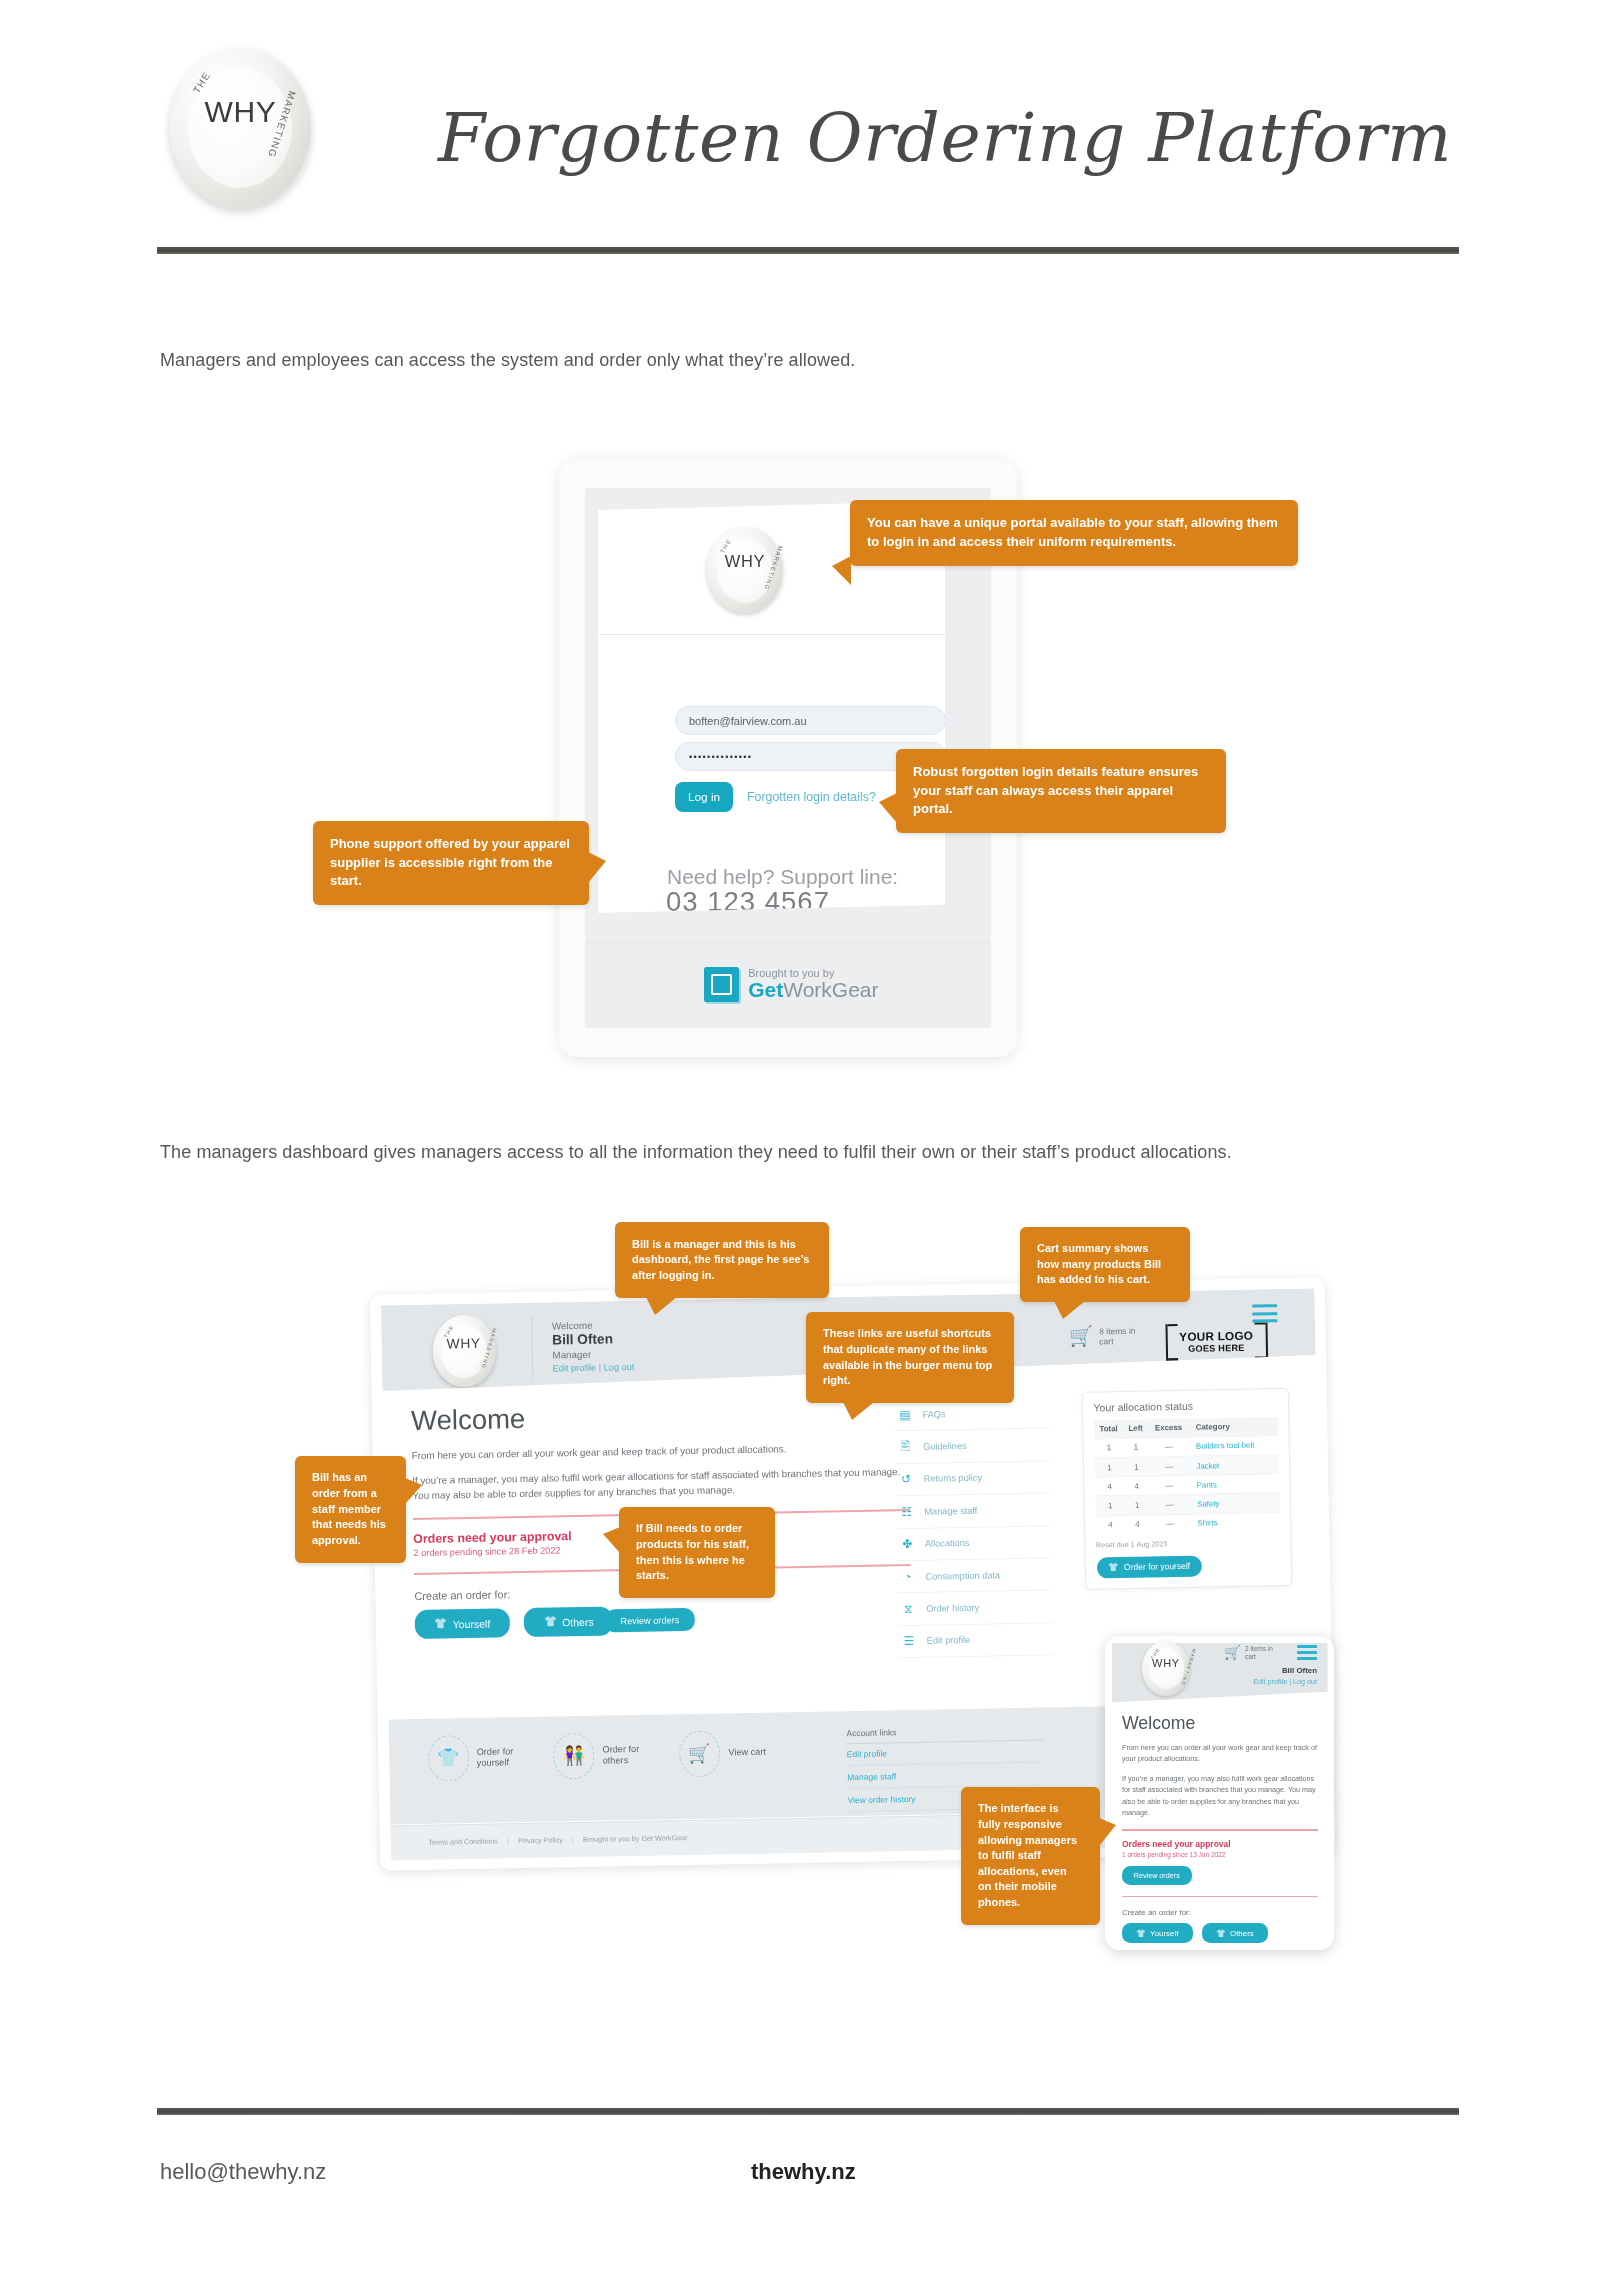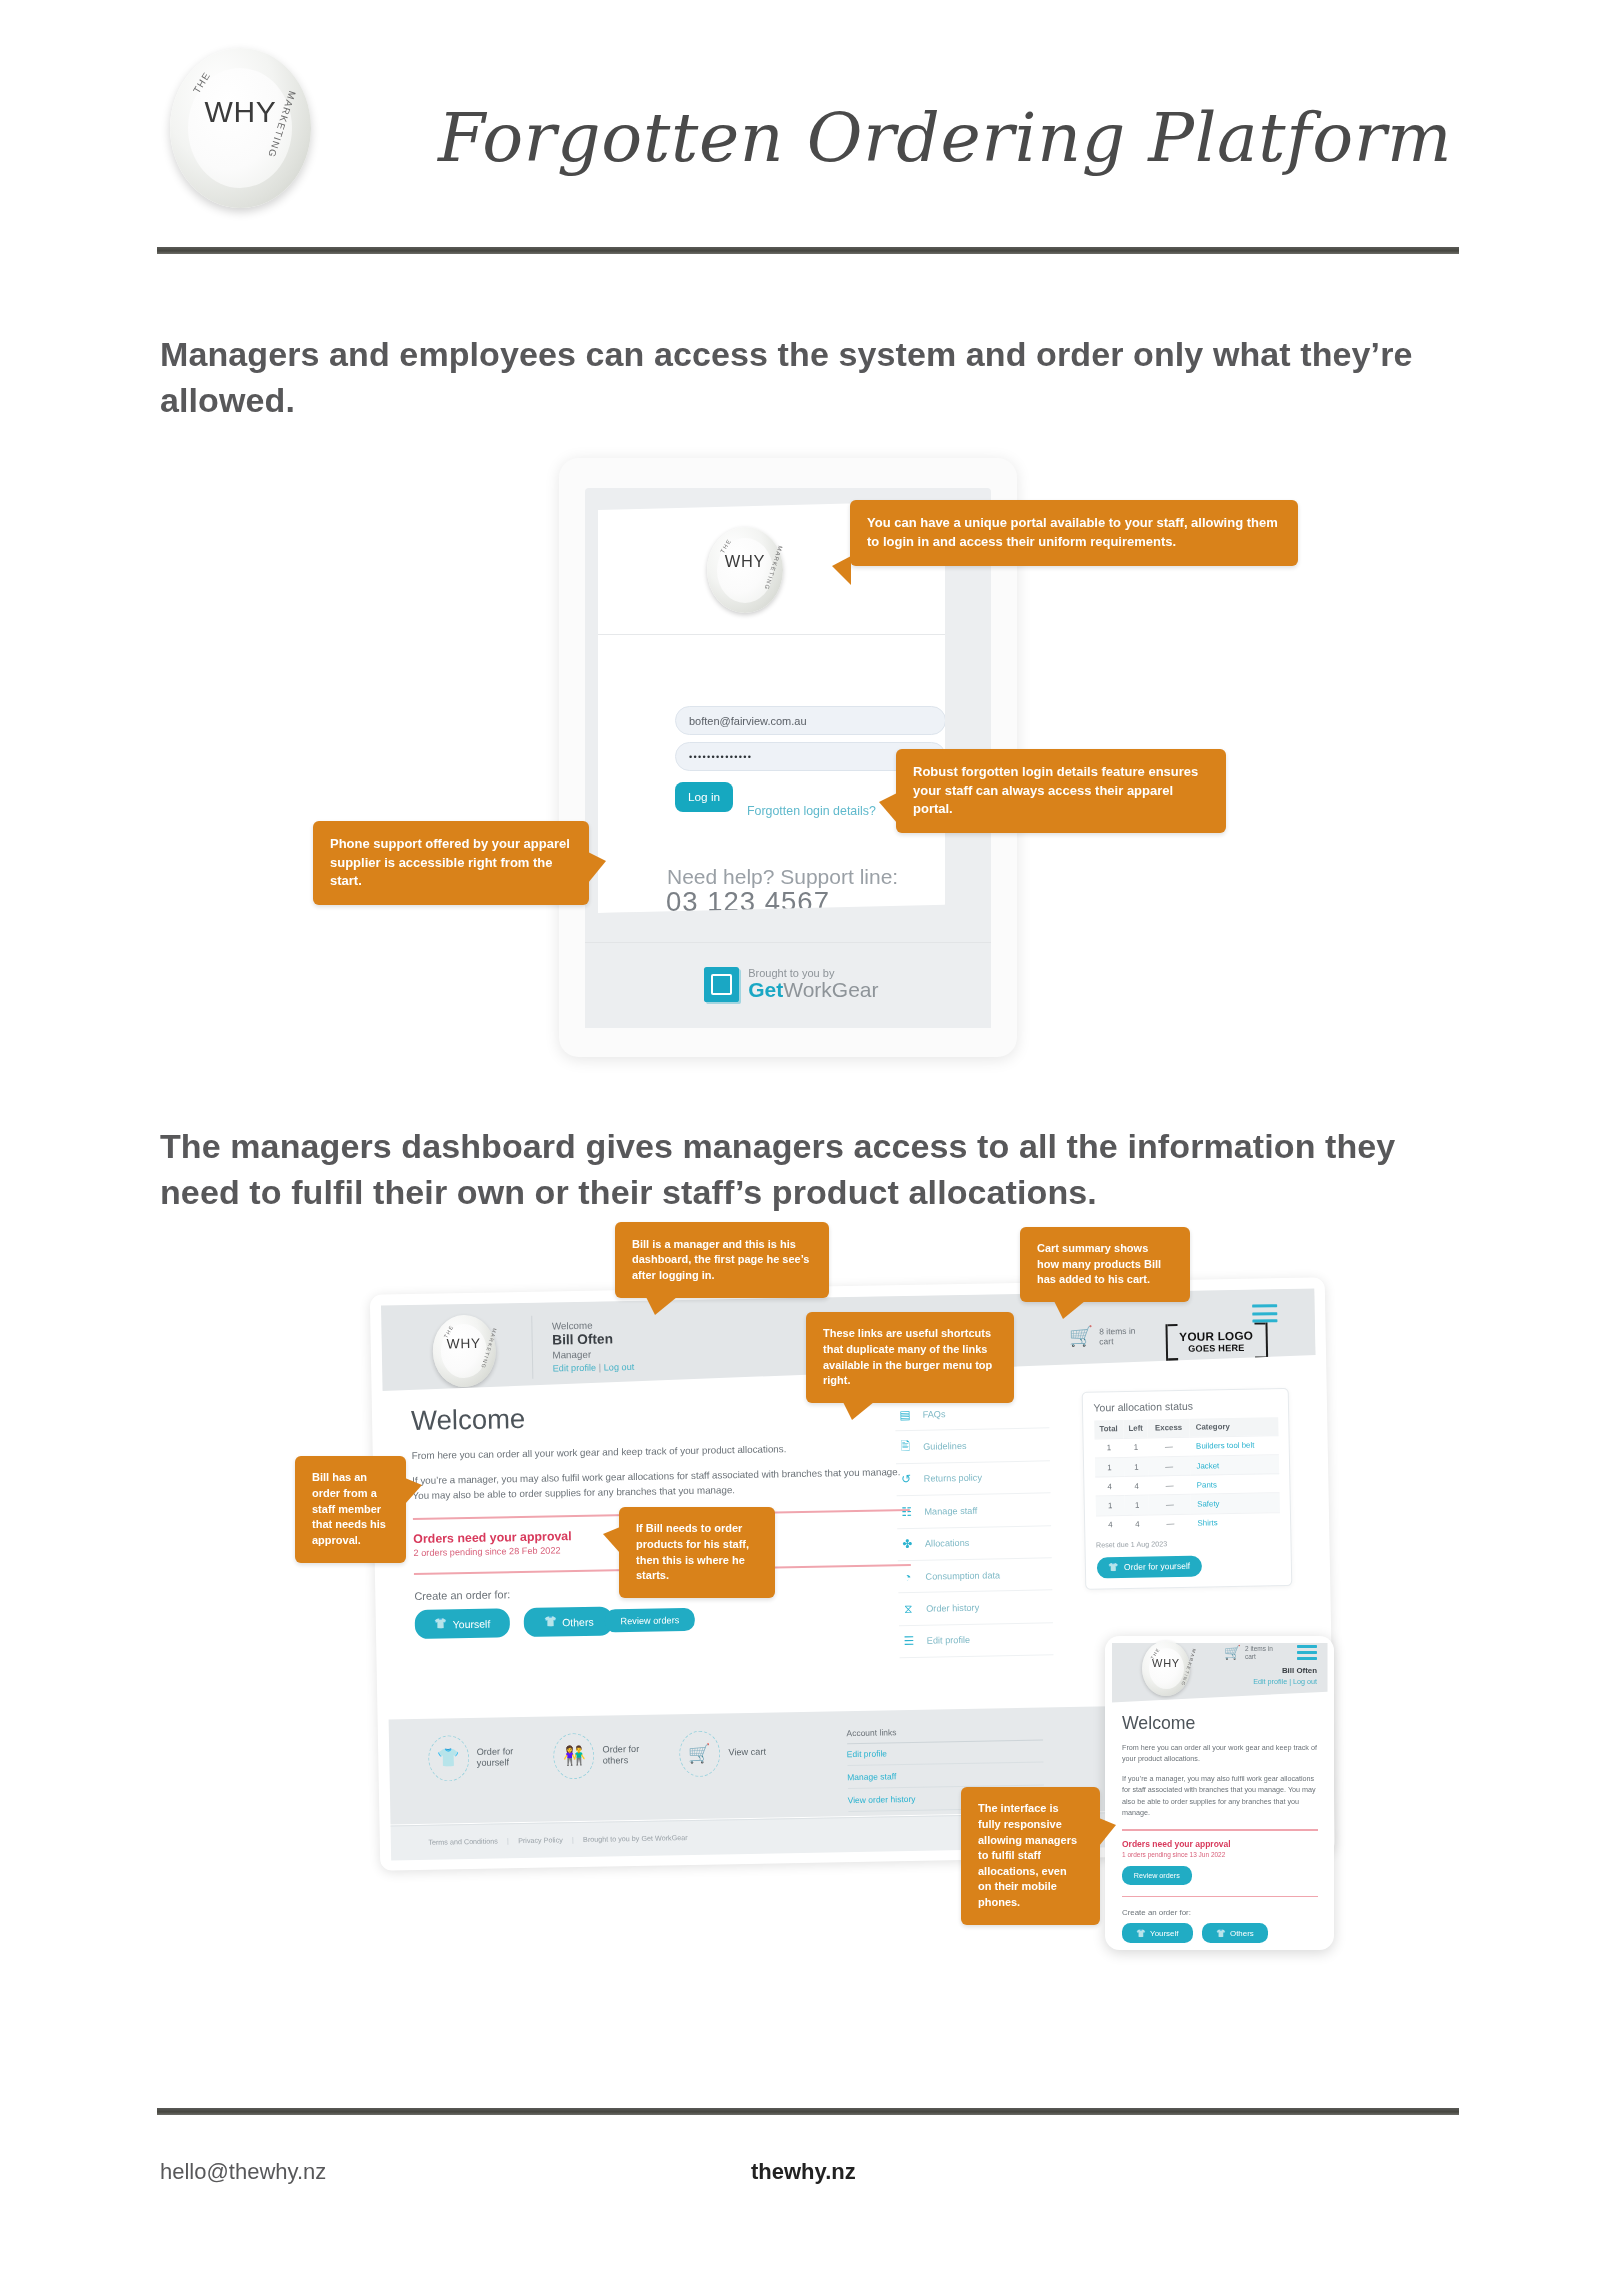--- a/index.html
+++ b/index.html
@@ -59,22 +59,22 @@
     position:absolute; left:157px; top:247px; width:1302px; height:7.2px;
     background:linear-gradient(180deg,#5a5a57 0%,#46463f 55%,#6d6d68 100%);
   }
   .rule-bottom {
     position:absolute; left:157px; top:2108px; width:1302px; height:7.2px;
     background:linear-gradient(180deg,#5a5a57 0%,#46463f 55%,#6d6d68 100%);
   }
 
   
   .lede {
-    position:absolute; left:160px; font-size:34px; color:#58585a;
-    line-height:1.35; font-weight:700; letter-spacing:0.1px;
+    position:absolute; left:160px; font-size:18px; color:#58585a;
+    line-height:1.35; font-weight:400; letter-spacing:0.1px;margin-top:16px;
   }
   .lede-1 { top:332px; width:1302px; }
   .lede-2 { top:1124px; width:1308px; }
 
   
   .foot-mail { position:absolute; left:160px; top:2159px; font-size:22px; color:#58585a; font-weight:300; }
   .foot-site { position:absolute; left:751px; top:2159px; font-size:22px; color:#222; font-weight:700; }
 
   
   .callout {
@@ -122,21 +122,21 @@
   }
   .m1-field.f1 { top:205px; }
   .m1-field.f2 { top:241px; letter-spacing:1.3px; font-size:9.2px; color:#2e3338; }
   .m1-eye { position:absolute; right:14.4px; top:50%; transform:translateY(-50%); color:#7a8089; font-size:12.4px; }
   .m1-login {
     position:absolute; left:77px; top:281px; width:58px; height:30px;
     background:#16a8c0; color:#fff; border-radius:7.9px;
     display:flex; align-items:center; justify-content:center;
     font-size:11.8px; font-weight:400;
   }
-  .m1-forgot { position:absolute; left:149px; top:289px; font-size:12.4px; color:#5fb9cc;margin-top:14px; }
+  .m1-forgot { position:absolute; left:149px; top:289px; font-size:12.4px; color:#5fb9cc; }
   .m1-needhelp { position:absolute; left:69px; top:364px; font-size:21px; color:#9aa0a6; font-weight:300;}
   .m1-phone { position:absolute; left:68px; top:385px; font-size:27.5px; color:#7b8086; font-weight:300; letter-spacing:1px;}
 
   .m1-footer { position:absolute; left:26px; top:484px; width:406px; height:86px; background:#eceef0; border-top:0.7px solid #e2e4e6;}
   .gwg { position:absolute; left:119px; top:23.6px; display:flex; align-items:center; gap:9.2px;}
   .gwg-icon { width:35px; height:35px; background:#1aa7c4; border-radius:2.6px; position:relative; box-shadow:2px 2px 0 rgba(26,167,196,.35);}
   .gwg-shirt { position:absolute; left:7.2px; top:7.2px; width:21px; height:21px; border:2px solid #fff; border-radius:2px;}
   .gwg-txt1 { font-size:11px; color:#8e9499; line-height:1; }
   .gwg-txt2 { font-size:21px; font-weight:700; line-height:1.05; }
   .gwg-get { color:#1aa7c4; }

